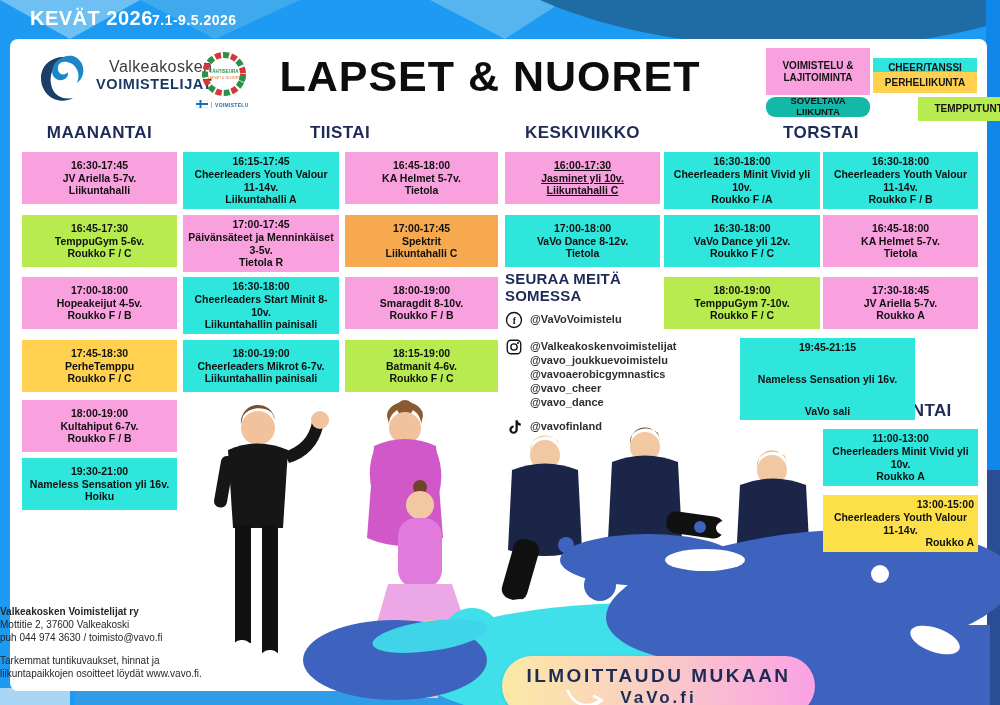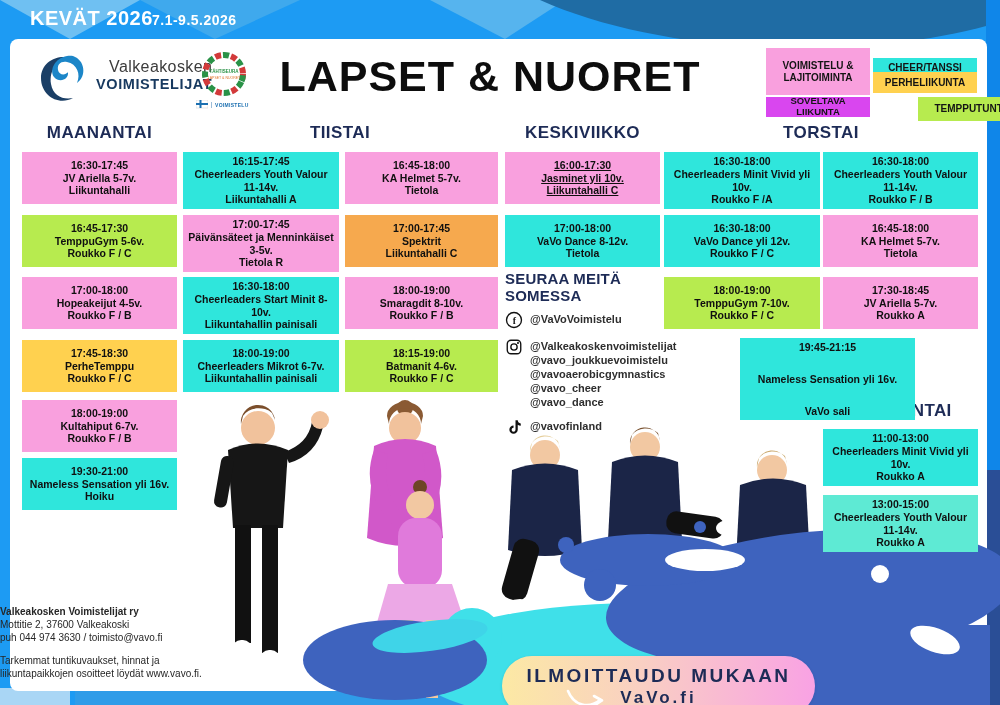--- a/index.html
+++ b/index.html
@@ -193,21 +193,21 @@
           <rect y="3" width="12" height="2" fill="#1b6fb0"></rect>
       </svg>
       <span class="t">VOIMISTELU</span>
     </div>
 
     <div class="title">LAPSET &amp; NUORET</div>
 
     <div class="lg lg-0" style="background: rgb(249, 160, 222);">VOIMISTELU &amp; LAJITOIMINTA</div>
     <div class="lg lg-1" style="background: rgb(47, 230, 220);">CHEER/TANSSI</div>
     <div class="lg lg-2" style="background: rgb(255, 209, 79);">PERHELIIKUNTA</div>
-    <div class="lg lg-3" style="background: #d946ef;">SOVELTAVA LIIKUNTA</div>
+    <div class="lg lg-3" style="background: #14b8a6; border-radius: 9px;">SOVELTAVA LIIKUNTA</div>
     <div class="lg lg-4" style="background: rgb(183, 235, 79);">TEMPPUTUNTI</div>
 
     <div class="dh dh-0">MAANANTAI</div>
     <div class="dh dh-1">TIISTAI</div>
     <div class="dh dh-2">KESKIVIIKKO</div>
     <div class="dh dh-3">TORSTAI</div>
     <div class="dh dh-4">SUNNUNTAI</div>
 
     <div class="col col-0">
         <div class="block" style="top: 152px; background: rgb(249, 160, 222);">
@@ -330,21 +330,21 @@
           <span>JV Ariella 5-7v.</span>
           <span>Roukko A</span>
         </div>
       </div>
     <div class="col col-6">
         <div class="block" style="top: 429px; background: rgb(47, 230, 220);">
           <span>11:00-13:00</span>
           <span>Cheerleaders Minit Vivid yli 10v.</span>
           <span>Roukko A</span>
         </div>
-        <div class="block" style="top: 495px; background: #5eead4;">
+        <div class="block" style="top: 495px; background: #fde047; align-items: flex-end;">
           <span>13:00-15:00</span>
           <span>Cheerleaders Youth Valour 11-14v.</span>
           <span>Roukko A</span>
         </div>
       </div>
 
     <div class="block late" style="background: rgb(47, 230, 220); gap: 19px;">
       <span>19:45-21:15</span>
       <span>Nameless Sensation yli 16v.</span>
       <span>VaVo sali</span>

